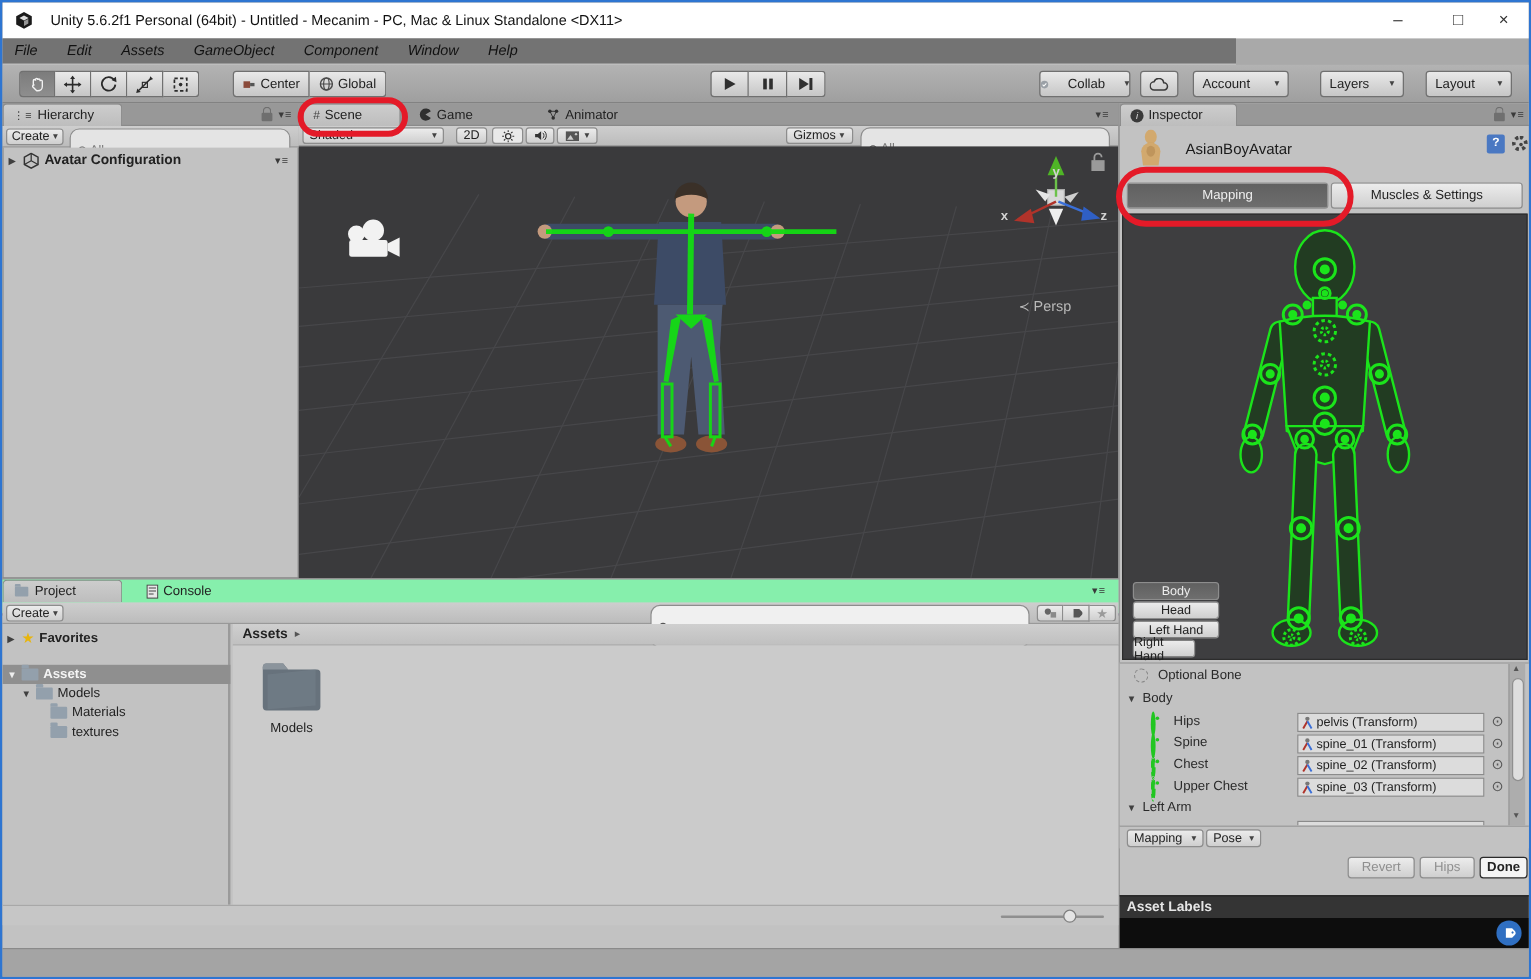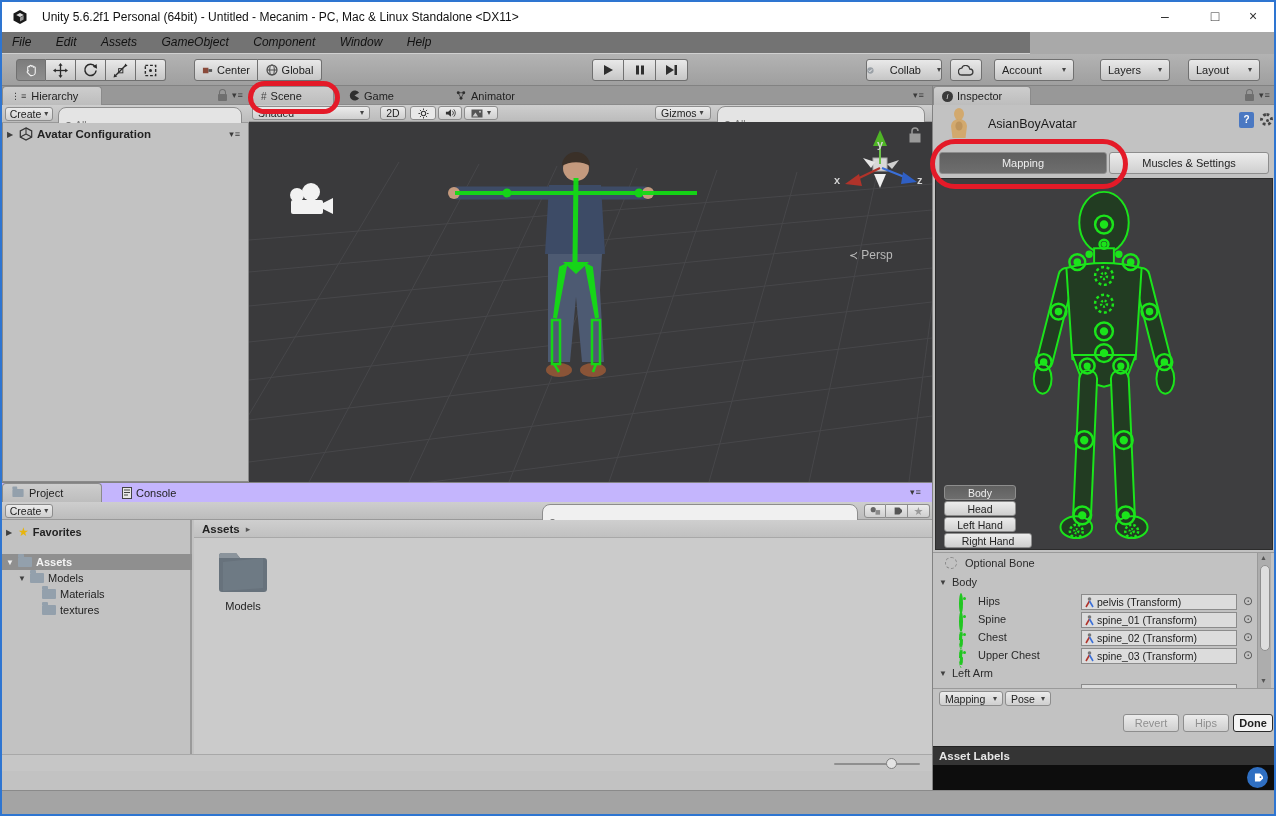--- a/index.html
+++ b/index.html
@@ -456,21 +456,21 @@
 
       <div class="abs minibtn dark" style="left:8px;top:306px;width:72px;height:15px">
           <span>Body</span>
         </div>
       <div class="abs minibtn" style="left:8px;top:322px;width:72px;height:15px">
           <span>Head</span>
         </div>
       <div class="abs minibtn" style="left:8px;top:338px;width:72px;height:15px">
           <span>Left Hand</span>
         </div>
-      <div class="abs minibtn" style="left:8px;top:354px;width:88px;height:15px">
+      <div class="abs minibtn" style="left:8px;top:354px;width:52px;height:15px">
           <span>Right Hand</span>
         </div>
     </div>
 
     <div class="abs" style="left:0;top:466px;width:342px;height:136px;background:#c2c2c2;overflow:hidden;border-top:1px solid #9a9a9a">
       <div class="abs" style="left:12px;top:4px;width:12px;height:12px;border:1.5px dashed #8a8a8a;border-radius:50%"></div>
       <div class="abs dim11" style="left:32px;top:4px;color:#2a2a2a">Optional Bone</div>
       <div class="abs" style="left:6px;top:23px;display:flex;gap:5px;align-items:center">
         <span class="exparrow">▼</span>
         <span class="dim11" style="color:#2a2a2a">Body</span>
@@ -571,21 +571,21 @@
       <div class="abs" style="left:314px;top:2px;width:21px;height:21px;border-radius:50%;background:#2f6fc2;display:flex;align-items:center;justify-content:center">
         <svg width="11" height="11" viewBox="0 0 12 12">
             <path d="M1 5 L5 1 L11 1 L11 7 L7 11 Z" fill="#fff" transform="rotate(45 6 6)"></path>
             <circle cx="8" cy="3.4" r="1" fill="#2f6fc2" transform="rotate(45 6 6)"></circle>
           </svg>
       </div>
     </div>
   </div>
 
   <div class="abs" style="left:0;top:480px;width:930px;height:308px;background:#c2c2c2;border-top:1px solid #828282">
-    <div class="abs" style="left:0;top:0;width:930px;height:30px;background:#c4b5fd;border-bottom:2px solid #701a75">
+    <div class="abs" style="left:0;top:0;width:930px;height:30px;background:#86efac;border-bottom:2px solid #701a75">
       <div class="abs tabbar-tab" style="left:0;top:0;width:100px">
         <span class="cssfolder" style="transform:scale(0.8)"></span>
         <span>Project</span>
       </div>
       <div class="abs tabbar-tab inactive" style="left:112px;top:0;width:92px;border:none;background:transparent">
         <svg width="10" height="12" viewBox="0 0 10 12">
             <rect x="0.5" y="0.5" width="9" height="11" fill="#e8e8e8" stroke="#444"></rect>
             <line x1="2" y1="3" x2="8" y2="3" stroke="#444"></line>
             <line x1="2" y1="5.5" x2="8" y2="5.5" stroke="#444"></line>
             <line x1="2" y1="8" x2="6" y2="8" stroke="#444"></line>

